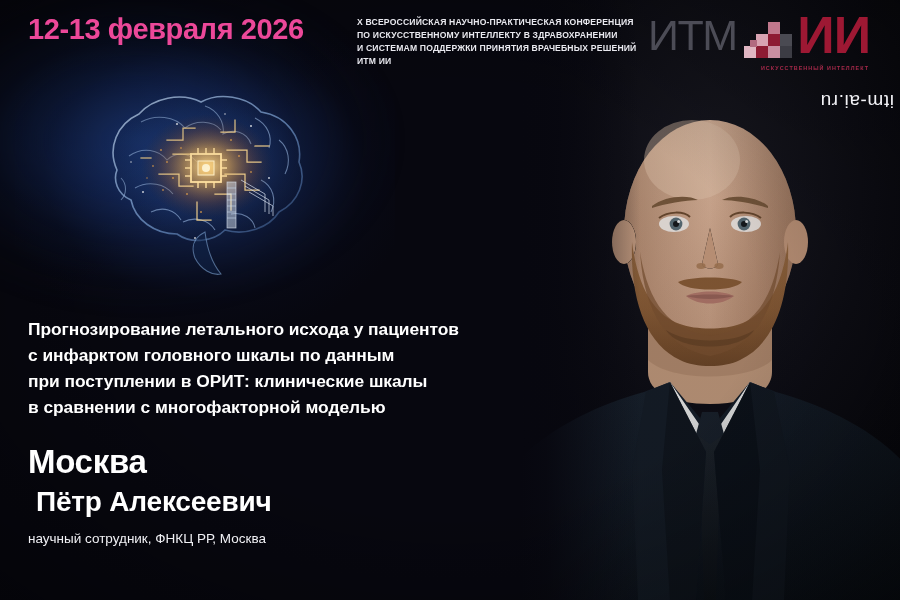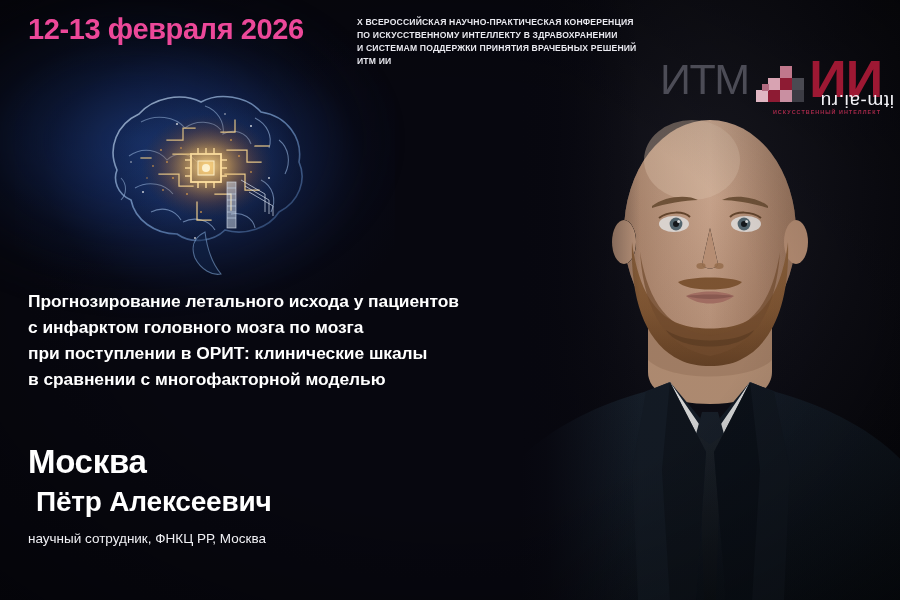--- a/index.html
+++ b/index.html
@@ -80,25 +80,24 @@
     font-weight: 700;
     line-height: 13.1px;
     letter-spacing: 0.18px;
     text-transform: uppercase;
   }
   .conf-lines div { white-space: nowrap; }
 
   
   .logo {
     position: absolute;
-    right: 16px;
+    right: 28px;
     top: 10px;
     width: 224px;
     height: 62px;
-    margin-top: 44px;
   }
   .logo-itm {
     position: absolute;
     left: 0;
     top: 2px;
     font-size: 43px;
     font-weight: 400;
     letter-spacing: -1.5px;
     color: #4c4c56;
     line-height: 46px;
@@ -194,21 +193,21 @@
     transform: rotate(90deg);
     transform-origin: right top;
     white-space: nowrap;
     writing-mode: vertical-rl;
   }
 
   
   .talk-title {
     position: absolute;
     left: 28px;
-    top: 288px;
+    top: 316px;
     width: 520px;
     color: #ffffff;
     font-size: 17.4px;
     font-weight: 700;
     line-height: 26px;
     letter-spacing: -0.05px;
   }
   .talk-title div { white-space: nowrap; }
 
   .speaker-surname {
@@ -500,21 +499,21 @@
       <i style="left:8px;  top:18px; width:7px;  height:7px;  background:#b26a80;"></i>
     </div>
     <div class="logo-ii">ИИ</div>
     <div class="logo-sub">ИСКУССТВЕННЫЙ ИНТЕЛЛЕКТ</div>
   </div>
 
   <div class="url-vert">itm-ai.ru</div>
 
   <div class="talk-title">
     <div>Прогнозирование летального исхода у пациентов</div>
-    <div>с инфарктом головного мозга по мозга</div>
+    <div>с инфарктом головного шкалы по данным</div>
     <div>при поступлении в ОРИТ: клинические шкалы</div>
     <div>в сравнении с многофакторной моделью</div>
   </div>
 
   <div class="speaker-surname">Москва</div>
   <div class="speaker-given">Пётр Алексеевич</div>
   <div class="speaker-role">научный сотрудник, ФНКЦ РР, Москва</div>
 
 </div>
 

